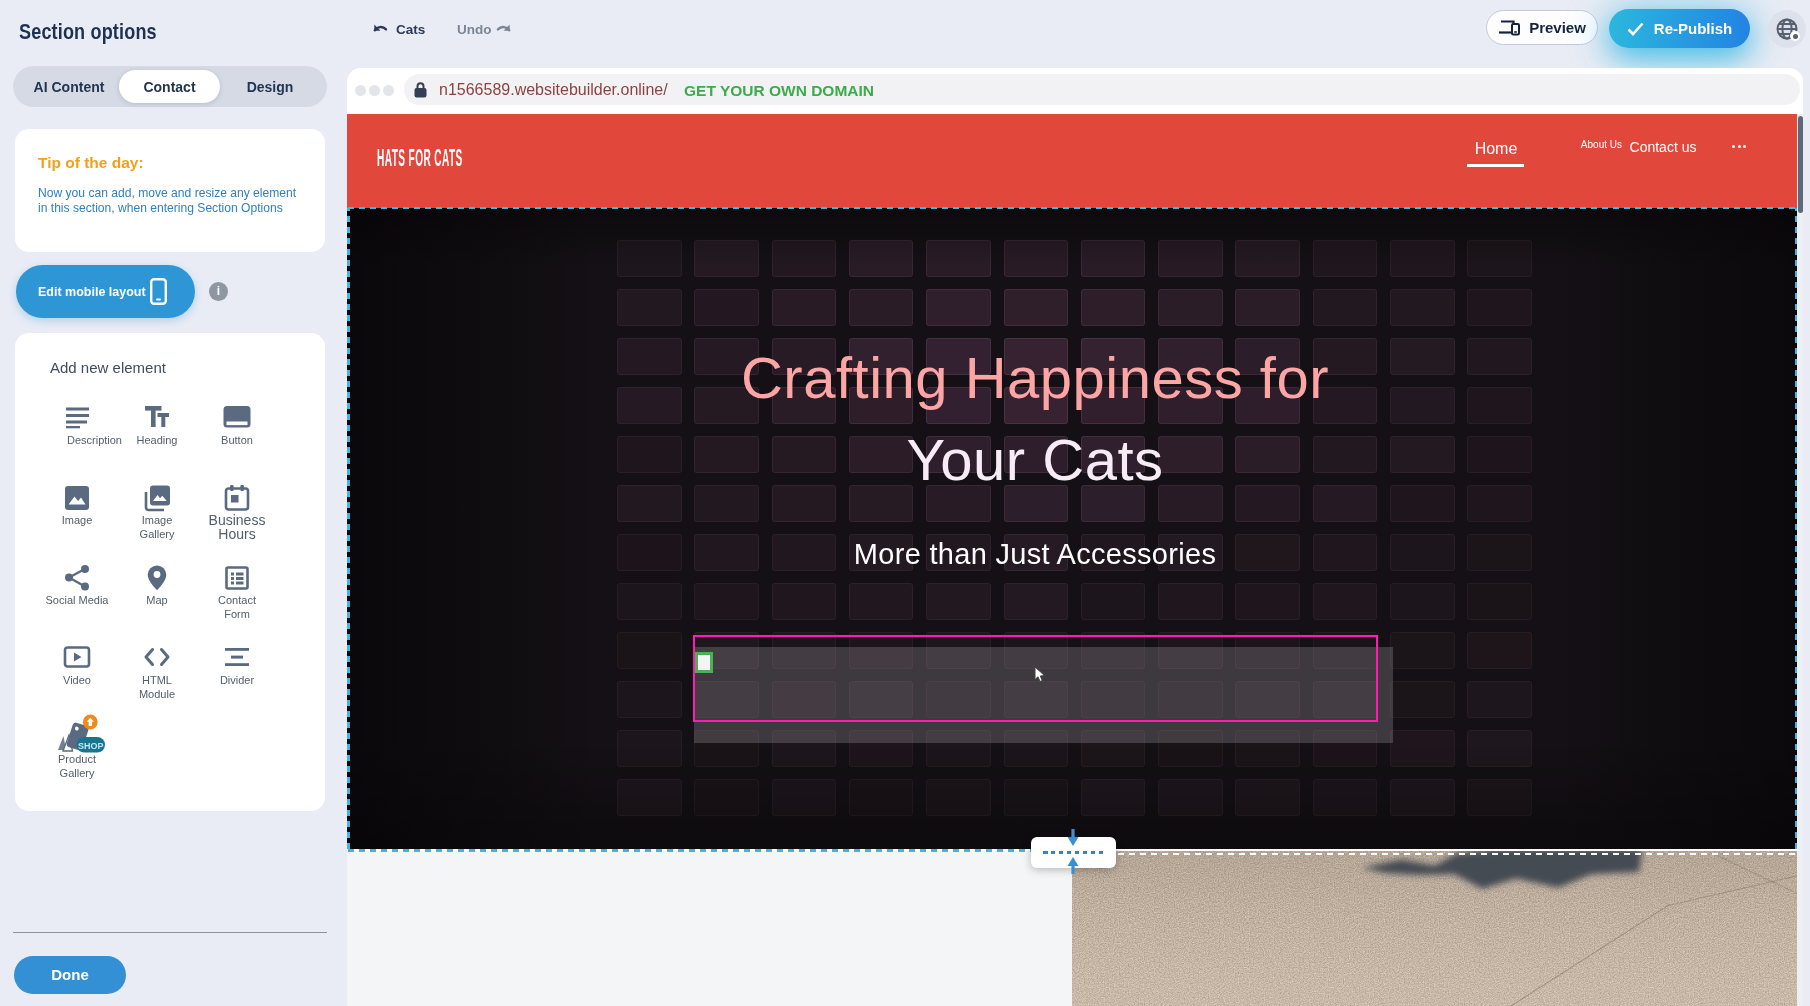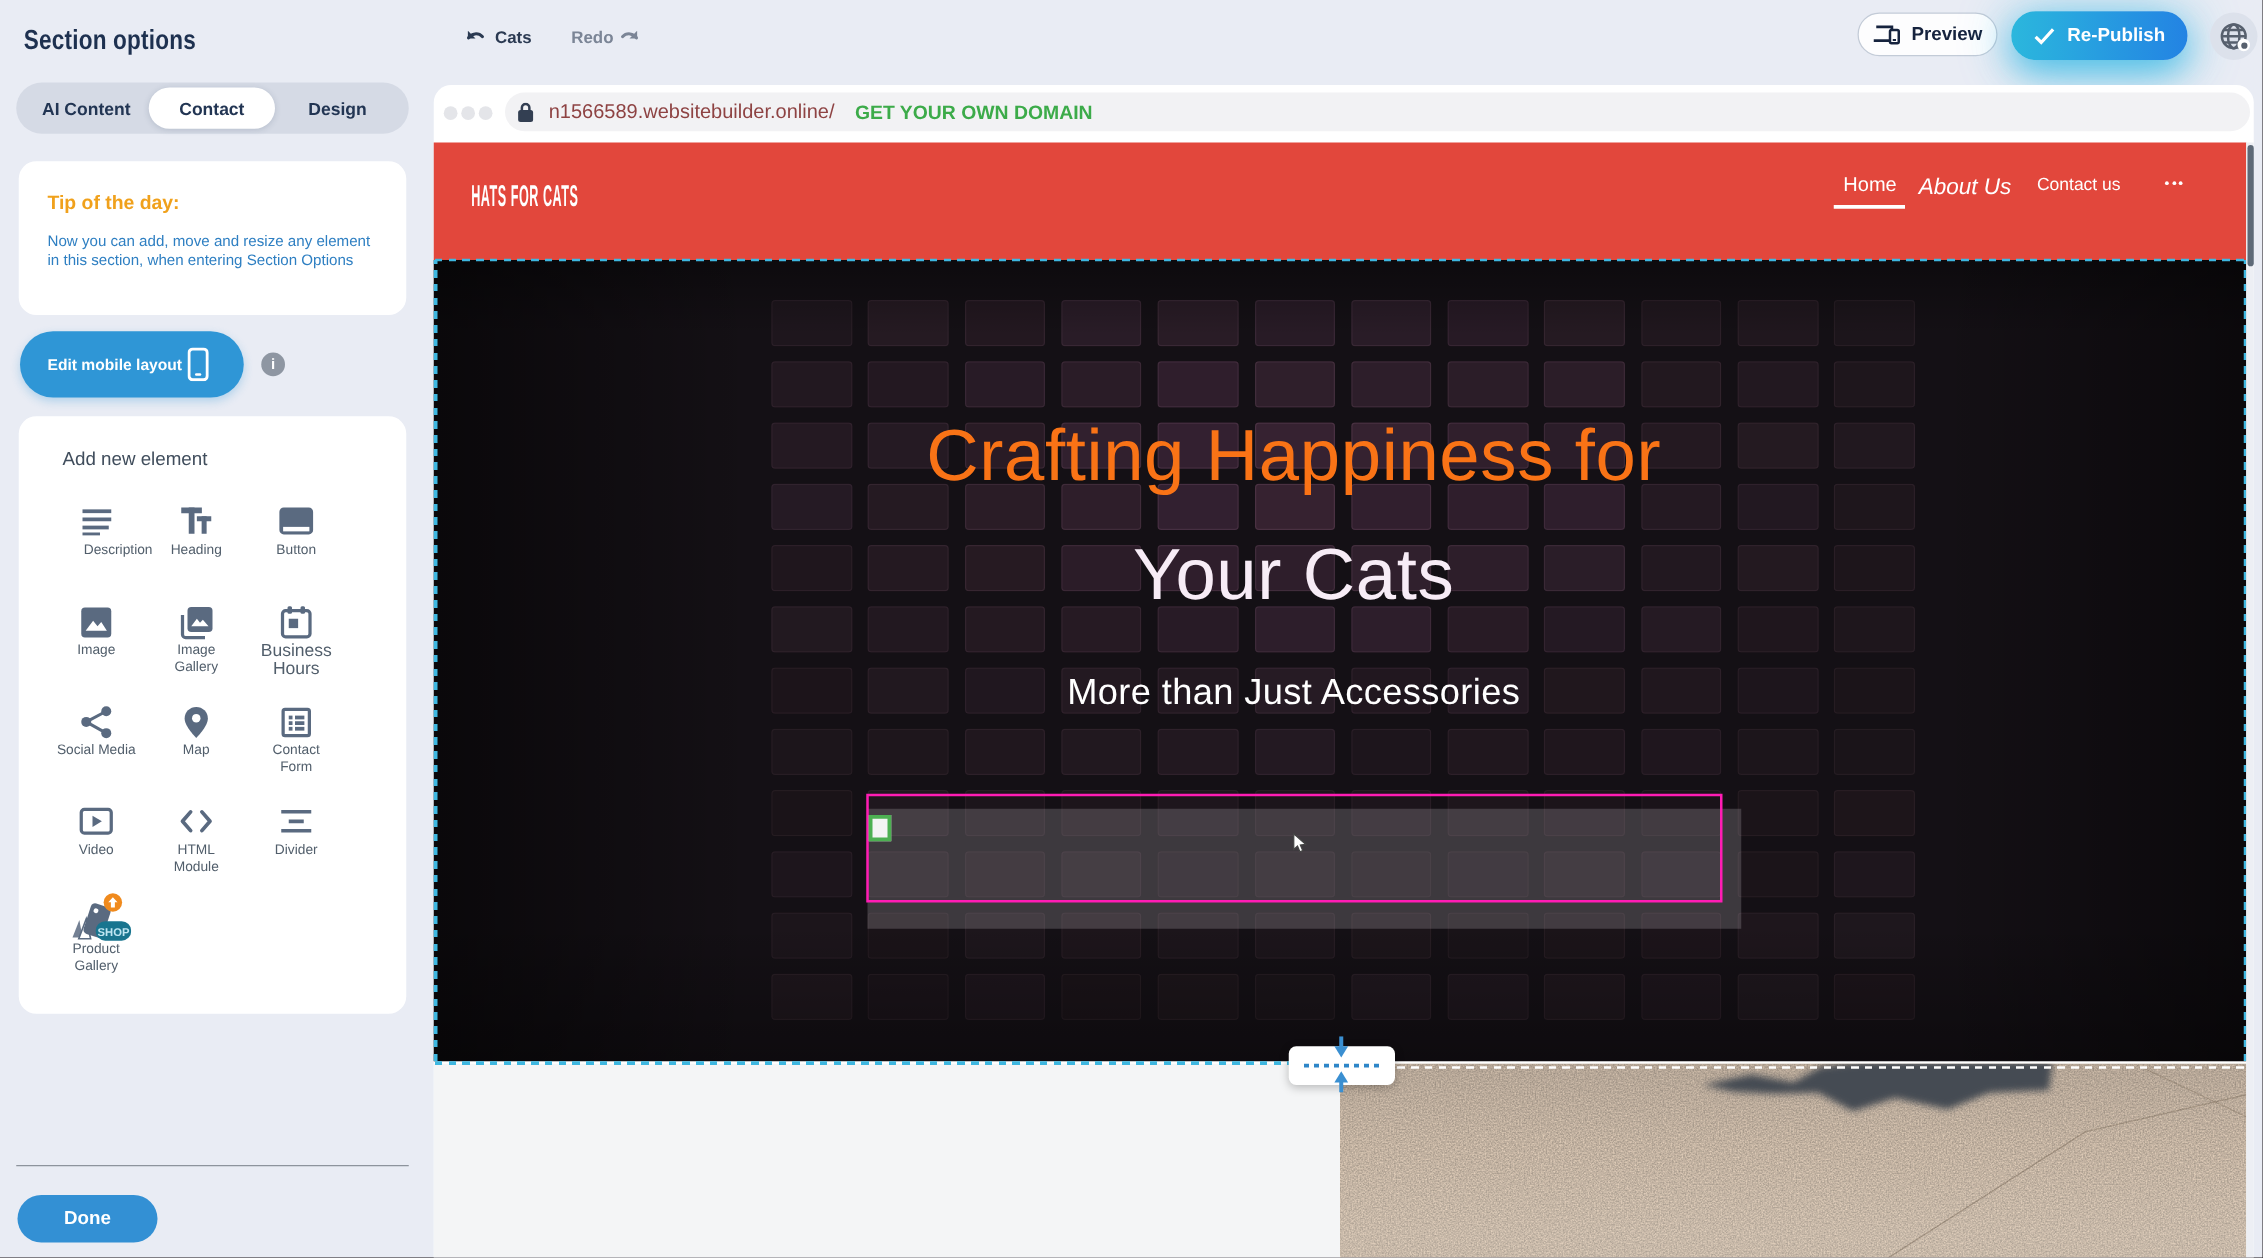--- a/index.html
+++ b/index.html
@@ -10,21 +10,21 @@
 </head>
 <body>
 
 <div class="abs" style="left:19px;top:19px;font-size:22px;font-weight:bold;color:#1e3150;letter-spacing:.2px;transform:scaleX(.82);transform-origin:left;white-space:nowrap;">Section options</div>
 
 <svg class="abs" style="left:372px;top:22px;" width="18" height="15" viewBox="0 0 18 15">
   <path d="M2.8 8.3 C5 4.6, 10.7 3.8, 14 7.4" fill="none" stroke="#2b3a52" stroke-width="2.4" stroke-linecap="round"></path>
   <path d="M2.3 2.6 L2.3 8.8 L8.4 8.8 Z" fill="#2b3a52"></path>
 </svg>
 <div class="abs" style="left:396px;top:22px;font-size:13.5px;font-weight:bold;color:#2b3a52;">Cats</div>
-<div class="abs" style="left:457px;top:22px;font-size:13.5px;font-weight:bold;color:#7b8596;">Redo</div>
+<div class="abs" style="left:457px;top:22px;font-size:13.5px;font-weight:bold;color:#7b8596;">Undo</div>
 <svg class="abs" style="left:494px;top:22px;" width="18" height="15" viewBox="0 0 18 15">
   <path d="M15.2 8.3 C13 4.6, 7.3 3.8, 4 7.4" fill="none" stroke="#7b8596" stroke-width="2.4" stroke-linecap="round"></path>
   <path d="M15.7 2.6 L15.7 8.8 L9.6 8.8 Z" fill="#7b8596"></path>
 </svg>
 
 <div class="abs" style="left:1486px;top:10px;width:112px;height:35px;border:1.5px solid #c3cbd7;border-radius:18px;background:#fdfdfe;display:flex;align-items:center;justify-content:center;gap:8px;">
   <svg width="23" height="19" viewBox="0 0 23 19">
     <path d="M3 3.5 h12.5 v9.5" fill="none" stroke="#16233e" stroke-width="2.2"></path>
     <path d="M1 14.5 h13" fill="none" stroke="#16233e" stroke-width="2.2"></path>
     <rect x="14" y="6" width="7" height="10.5" rx="1.2" fill="#fff" stroke="#16233e" stroke-width="2"></rect>
@@ -183,21 +183,21 @@
   <rect x="0.5" y="6" width="12" height="9.5" rx="2" fill="#333f52"></rect>
   <path d="M3.5 6 V4.2 a3 3 0 0 1 6 0 V6" fill="none" stroke="#333f52" stroke-width="2"></path>
 </svg>
 <div class="abs" style="left:439px;top:81px;font-size:16px;color:#8e4343;">n1566589.websitebuilder.online/</div>
 <div class="abs" style="left:684px;top:82px;font-size:15.5px;font-weight:bold;color:#3cab49;">GET YOUR OWN DOMAIN</div>
 
 <div class="abs" style="left:347px;top:114px;width:1450px;height:94px;background:#e2473c;"></div>
 <div class="abs" style="left:377px;top:143.5px;font-size:24px;font-weight:bold;color:#fff;letter-spacing:1px;transform:scaleX(.42);transform-origin:left;white-space:nowrap;">HATS FOR CATS</div>
 <div class="abs" style="left:1446px;top:140px;width:100px;text-align:center;font-size:16px;color:#fff;">Home</div>
 <div class="abs" style="left:1467px;top:164px;width:57px;height:2.5px;background:#fff;"></div>
-<div class="abs" style="left:1522px;top:139px;width:100px;text-align:center;font-size:18px;color:#fff;font-style:italic;">About Us</div>
+<div class="abs" style="left:1522px;top:139px;width:100px;text-align:right;font-size:10px;color:#fff;">About Us</div>
 <div class="abs" style="left:1613px;top:139px;width:100px;text-align:center;font-size:14px;color:#fff;">Contact us</div>
 <div class="abs" style="left:1732px;top:144.5px;display:flex;gap:2.5px;">
     <i style="width:3px;height:3px;border-radius:50%;background:#fff;"></i>
     <i style="width:3px;height:3px;border-radius:50%;background:#fff;"></i>
     <i style="width:3px;height:3px;border-radius:50%;background:#fff;"></i>
   </div>
 
 <div id="hero" class="abs" style="left:347px;top:208px;width:1450px;height:641px;background:#141015;overflow:hidden;">
   <div id="grid" class="abs" style="left:0;top:0;width:100%;height:100%;">
       <div style="position:absolute;left:270.0px;top:32.0px;width:64.6px;height:37px;border-radius:3px;background:hsl(311,16%,10.2%);box-shadow:inset 0 0 0 1px rgba(255,190,225,0.06)"></div>
@@ -346,21 +346,21 @@
       <div style="position:absolute;left:1120.3px;top:571.0px;width:64.6px;height:37px;border-radius:3px;background:hsl(315,15%,9.4%);box-shadow:inset 0 0 0 1px rgba(255,190,225,0.05)"></div>
     </div>
 
   <div class="abs" style="left:0;top:0;width:100%;height:100%;background:
     linear-gradient(90deg, rgba(0,0,0,.5) 0px, rgba(0,0,0,0) 255px),
     linear-gradient(270deg, rgba(0,0,0,.45) 0px, rgba(0,0,0,0) 245px),
     linear-gradient(0deg, rgba(0,0,0,.30) 0px, rgba(0,0,0,0) 110px),
     linear-gradient(180deg, rgba(0,0,0,.35) 0px, rgba(0,0,0,0) 60px);"></div>
 
   <div class="abs" style="left:0px;top:0px;width:1376px;">
-    <div class="abs" style="left:0;top:123px;width:100%;text-align:center;font-size:58px;color:#f97316;letter-spacing:.5px;white-space:nowrap;">Crafting Happiness for</div>
+    <div class="abs" style="left:0;top:136px;width:100%;text-align:center;font-size:58px;color:#fca5a5;letter-spacing:.5px;white-space:nowrap;">Crafting Happiness for</div>
     <div class="abs" style="left:0;top:218px;width:100%;text-align:center;font-size:58px;color:#f7ecf6;letter-spacing:.5px;white-space:nowrap;">Your Cats</div>
     <div class="abs" style="left:0;top:330px;width:100%;text-align:center;font-size:29px;color:#ffffff;letter-spacing:.3px;white-space:nowrap;">More than Just Accessories</div>
   </div>
 
   <div class="abs" style="left:347px;top:439px;width:699px;height:96px;background:rgba(158,152,158,.30);"></div>
 
   <div class="abs" style="left:346px;top:427px;width:685px;height:87px;border:2px solid #ff1cb4;"></div>
 
 
   <div class="abs" style="left:348px;top:444px;width:18px;height:21px;background:#f4f4f4;border:3px solid #4db052;"></div>

